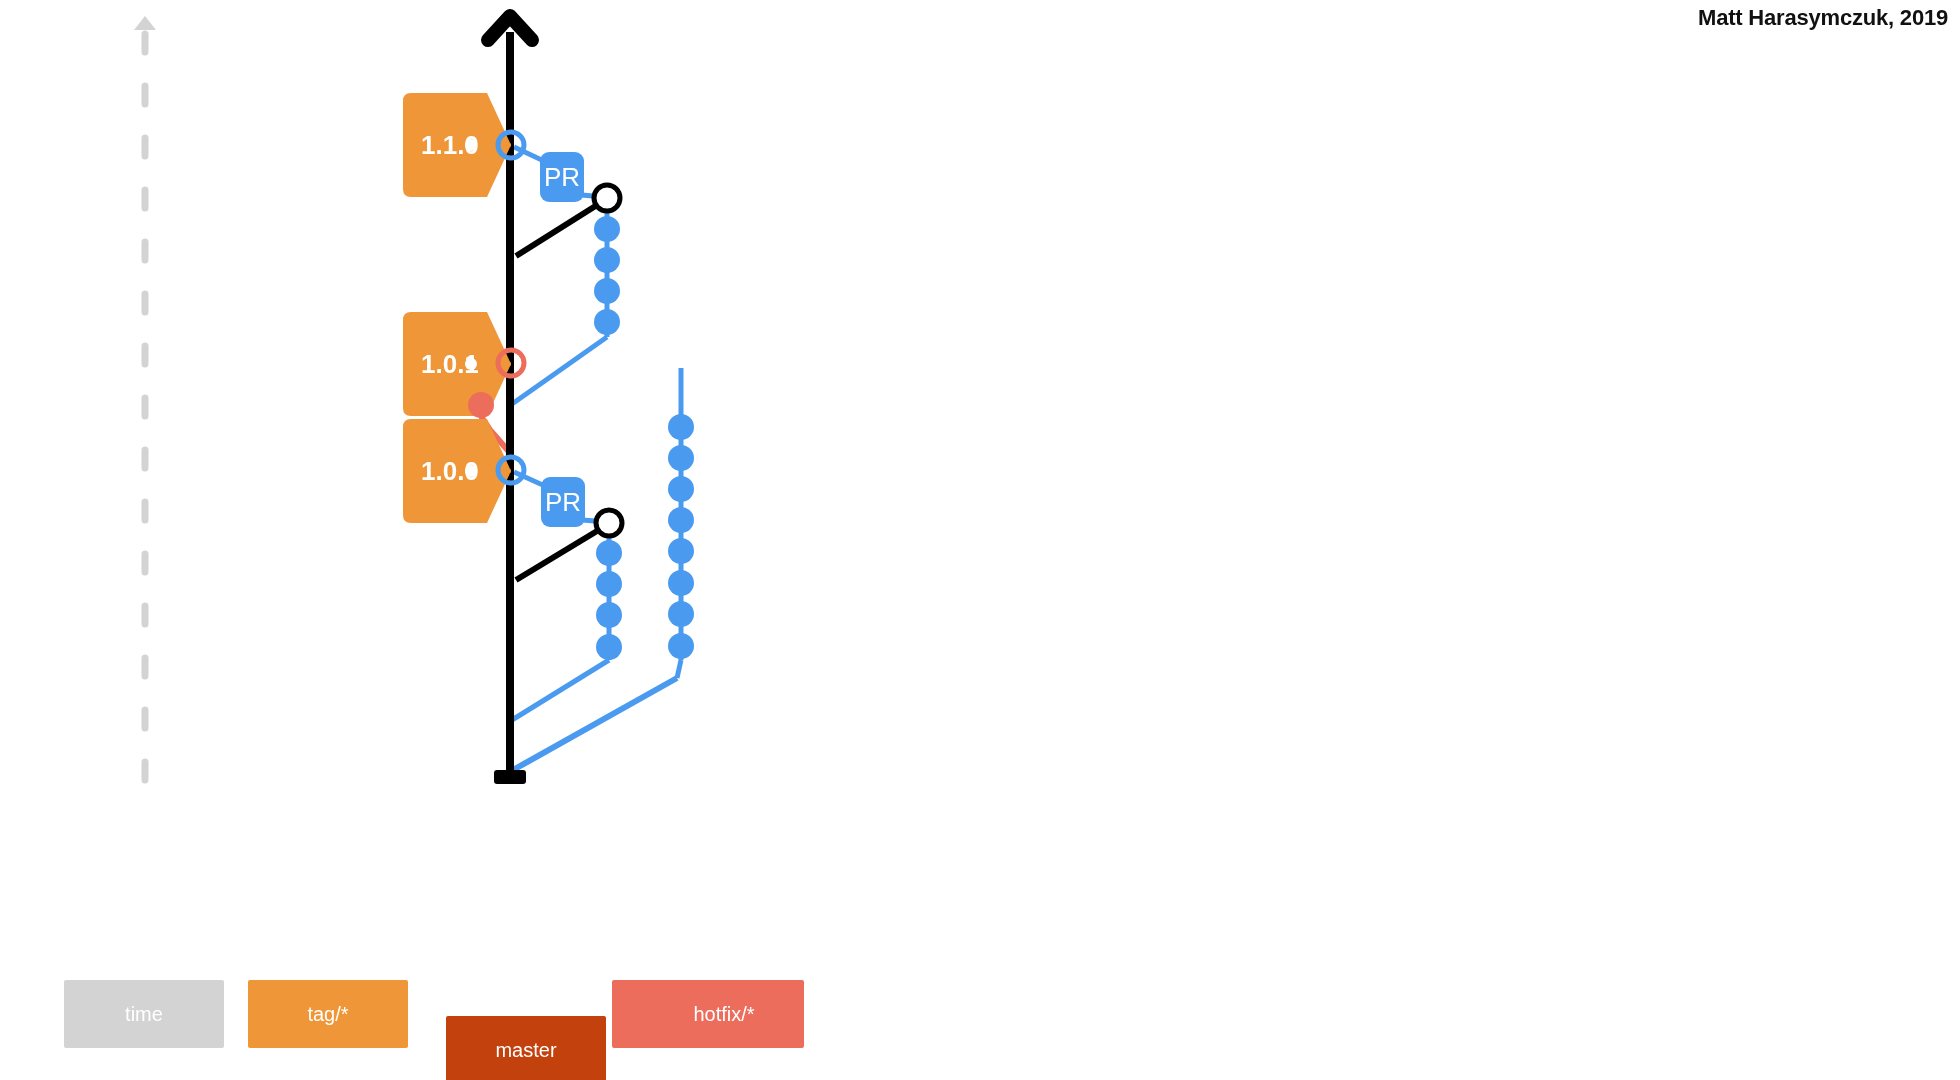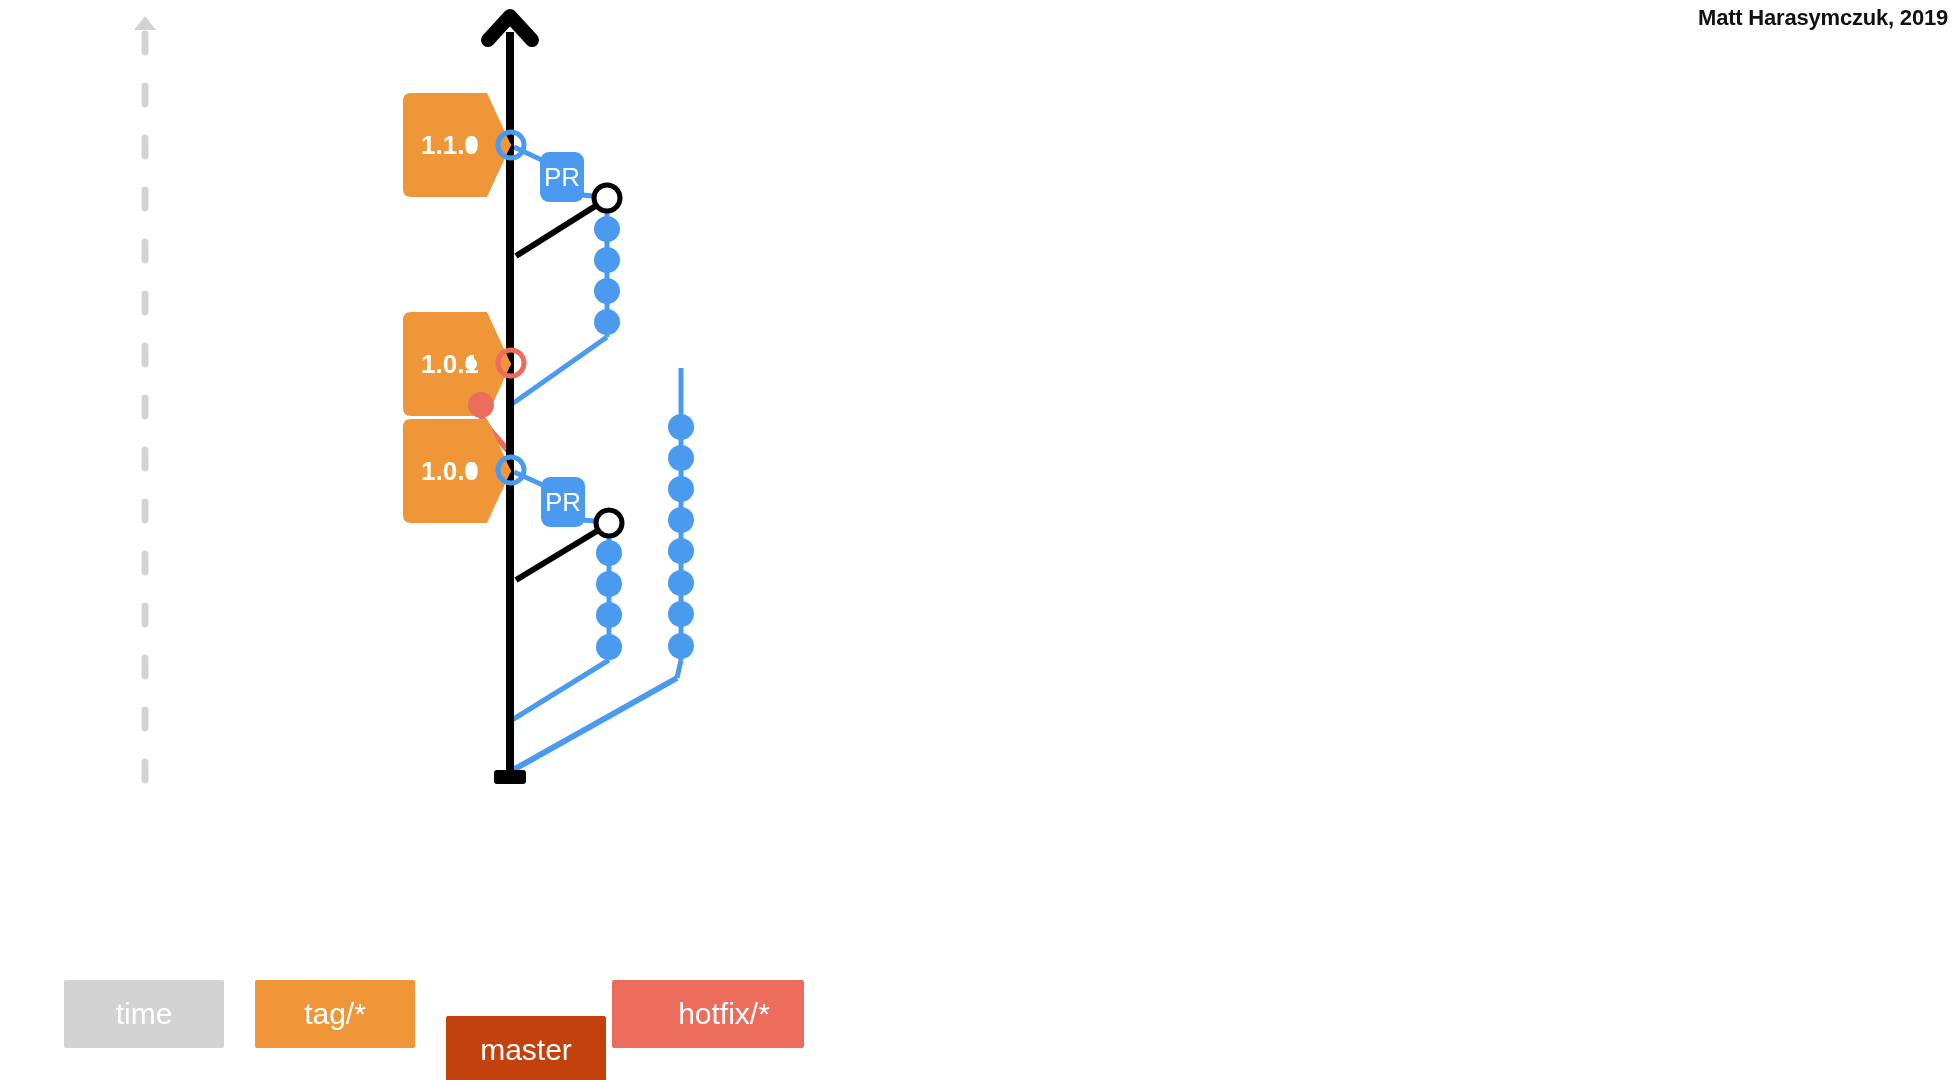--- a/index.html
+++ b/index.html
@@ -40,21 +40,21 @@
   }
   .legend-box {
     position: absolute;
     height: 68px;
     border-radius: 2px;
     display: flex;
     align-items: center;
     justify-content: center;
     color: #ffffff;
     font-family: "Liberation Sans", sans-serif;
-    font-size: 30px;
+    font-size: 20px;
     font-weight: normal;
   }
   svg { display: block; }
   .prlabel {
     font-family: "Liberation Sans", sans-serif;
     font-size: 26px;
     fill: #ffffff;
   }
   .taglabel {
     font-family: "Liberation Sans", sans-serif;
@@ -125,21 +125,21 @@
       <circle cx="681" cy="551" r="13" fill="#4a9bf0"></circle>
       <circle cx="681" cy="583" r="13" fill="#4a9bf0"></circle>
       <circle cx="681" cy="614" r="13" fill="#4a9bf0"></circle>
       <circle cx="681" cy="646" r="13" fill="#4a9bf0"></circle>
     </svg>
 
   <div class="legend">
       <div class="legend-box" style="left: 64px; top: 0px; width: 160px; background: rgb(211, 211, 211); color: rgb(255, 255, 255);">
         <span>time</span>
       </div>
-      <div class="legend-box" style="left: 248px; top: 0px; width: 160px; background: rgb(239, 150, 56); color: rgb(255, 255, 255); margin-left: 7px;">
+      <div class="legend-box" style="left: 248px; top: 0px; width: 160px; background: rgb(239, 150, 56); color: rgb(255, 255, 255);">
         <span>tag/*</span>
       </div>
       <div class="legend-box" style="left: 446px; top: 0px; width: 160px; background: #c2410c; color: rgb(255, 255, 255); margin-top: 36px;">
         <span>master</span>
       </div>
       <div class="legend-box" style="left: 612px; top: 0px; width: 160px; background: rgb(236, 109, 92); color: rgb(255, 255, 255); padding-left: 32px;">
         <span>hotfix/*</span>
       </div>
     </div>
 

